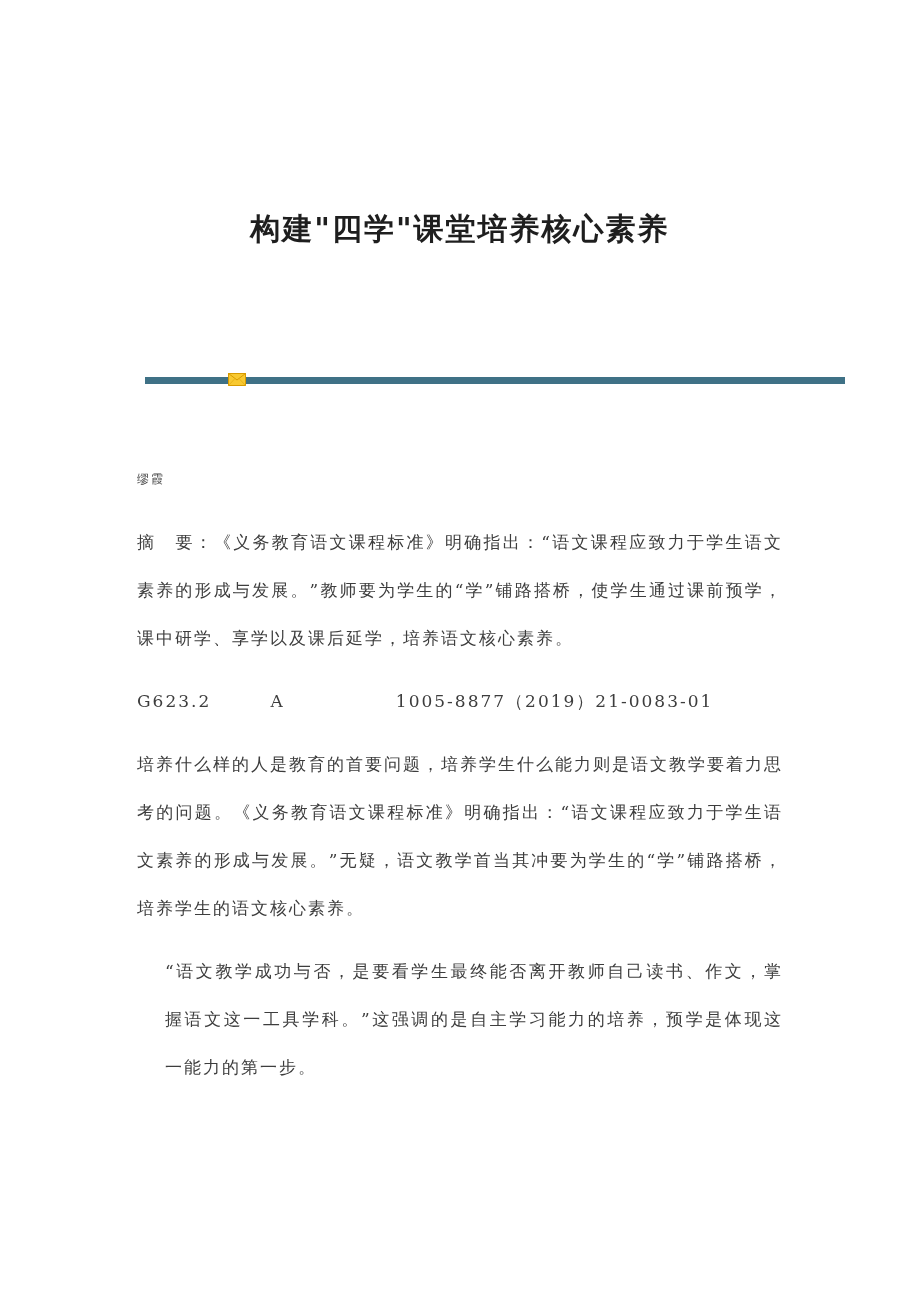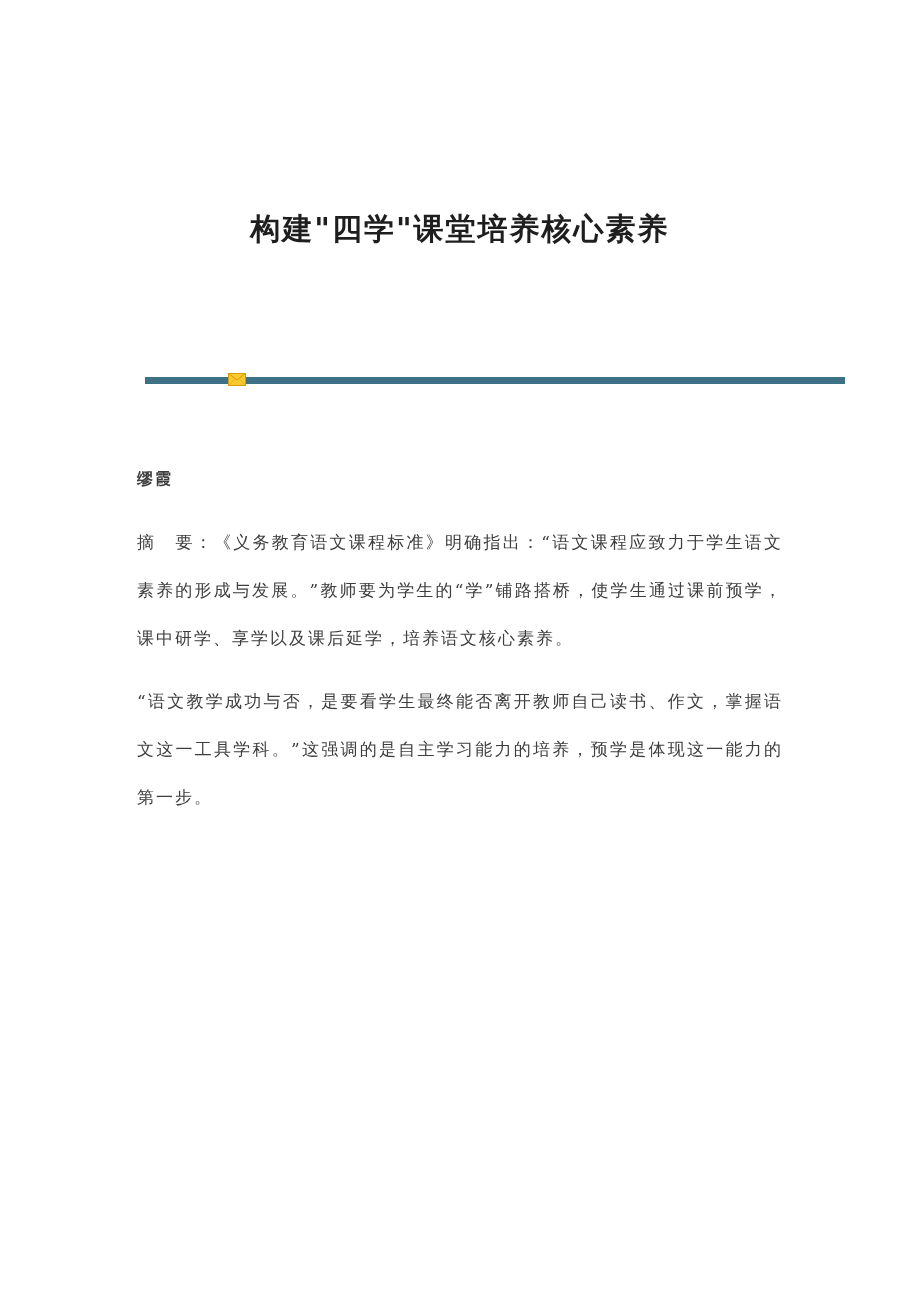--- a/index.html
+++ b/index.html
@@ -50,35 +50,34 @@
     left: 83px;
     top: -5px;
     width: 18px;
     height: 15px;
   }
   .content {
     margin-top: 70px;
     width: 646px;
   }
   .author-line {
-    font-size: 16px;
+    font-size: 12px;
     line-height: 48px;
     letter-spacing: 2px;
     margin: 0 0 15px 0;
-    font-weight: bold;
   }
   .para {
     font-size: 17px;
     line-height: 48px;
     letter-spacing: 2px;
     text-align: justify;
     white-space: pre-wrap;
     margin: 0 0 15px 0;
   }
-  .para:last-child { margin-bottom: 0; }
+  .para:last-child { margin-bottom: 0; margin-left: 28px; }
 </style>
 </head>
 <body>
 
 <div class="page">
 
   <h1 class="article-title">构建"四学"课堂培养核心素养</h1>
 
   <div class="divider-wrap">
     <div class="divider-bar"></div>
@@ -90,20 +89,22 @@
     </svg>
   </div>
 
   <div class="content">
 
     <div class="author-line">缪霞</div>
 
     <p class="para">摘　要：《义务教育语文课程标准》明确指出：“语文课程应致力于学生语文素养的形成与发展。”教师要为学生的“学”铺路搭桥，使学生通过课前预学，课中研学、享学以及课后延学，培养语文核心素养。</p>
 
 
+    <p class="para">G623.2        A               1005-8877（2019）21-0083-01</p>
 
+    <p class="para">培养什么样的人是教育的首要问题，培养学生什么能力则是语文教学要着力思考的问题。《义务教育语文课程标准》明确指出：“语文课程应致力于学生语文素养的形成与发展。”无疑，语文教学首当其冲要为学生的“学”铺路搭桥，培养学生的语文核心素养。</p>
 
 
     <p class="para">“语文教学成功与否，是要看学生最终能否离开教师自己读书、作文，掌握语文这一工具学科。”这强调的是自主学习能力的培养，预学是体现这一能力的第一步。</p>
 
   </div>
 
 </div>
 
 </body></html>

